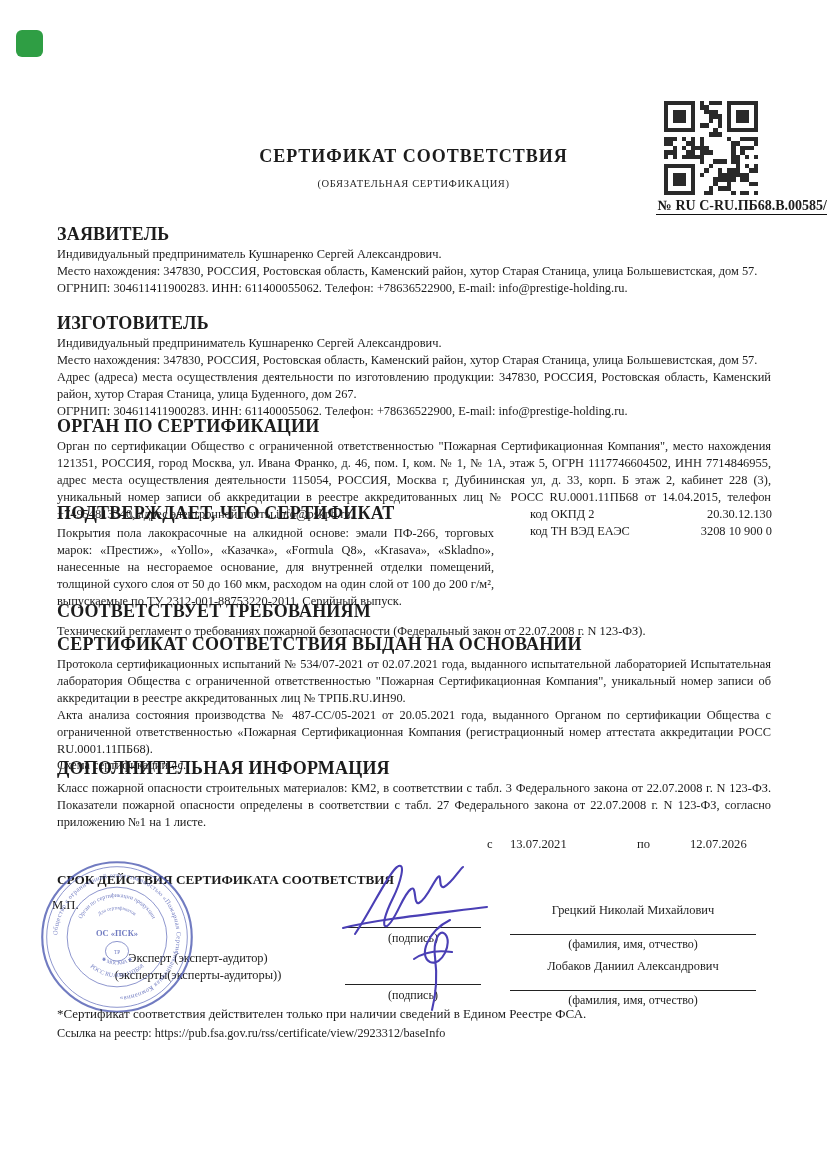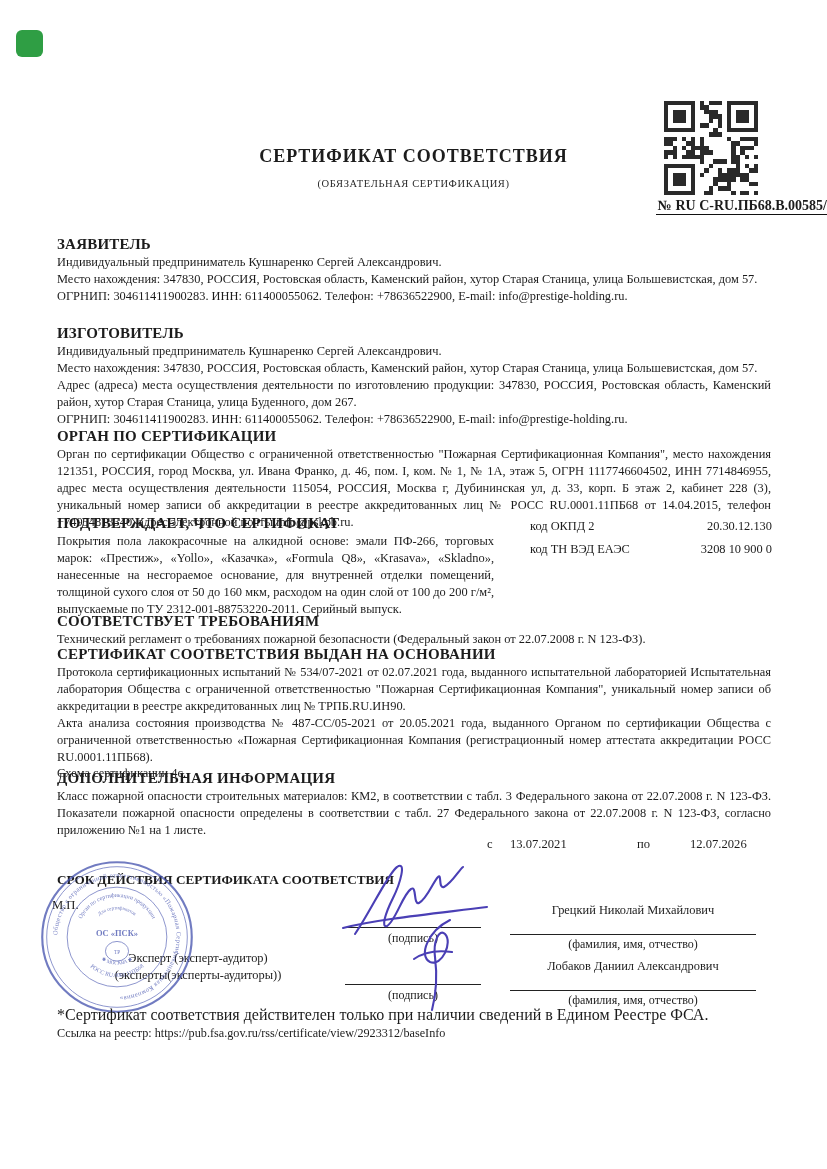--- a/index.html
+++ b/index.html
@@ -8,43 +8,43 @@
   .badge{position:absolute;left:16px;top:30px;width:27px;height:27px;border-radius:6px;}
   .qr{position:absolute;left:664px;top:101px;width:94px;height:94px;}
   .qr svg{width:100%;height:100%;shape-rendering:crispEdges;}
   .title{position:absolute;left:0;top:146px;width:827px;text-align:center;
          font-size:18px;font-weight:bold;letter-spacing:1px;}
   .subtitle{position:absolute;left:0;top:178px;width:827px;text-align:center;
             font-size:10.5px;letter-spacing:.6px;color:#2a2a2a;}
   .cnumber{position:absolute;left:16px;top:198px;width:827px;text-align:right;font-size:14px;font-weight:bold;}
   .cnumber span{border-bottom:1.6px solid #111;padding:0 2px 1px;}
   .sec{position:absolute;left:57px;width:714px;}
-  .sec h3{margin:12px 0 1px 0;font-size:15px;font-weight:bold;letter-spacing:.2px;}
+  .sec h3{margin:0 0 1px 0;font-size:18px;font-weight:bold;letter-spacing:.2px;}
   .body{font-size:12.4px;line-height:16.9px;text-align:justify;white-space:pre-line;}
   .prod-wrap{position:relative;}
   .prod-text{width:437px;}
   .codes{position:absolute;left:473px;top:4px;width:242px;font-size:12.4px;}
   .code-row{display:flex;text-align:right;}
   .code-row .val{margin-left:auto;}
-  .code-row + .code-row{margin-top:8px;}
+  .code-row + .code-row{margin-top:2px;}
   .validity-h{position:absolute;left:57px;top:836px;font-size:13.2px;font-weight:bold;margin-top:36px;}
   .vtxt{position:absolute;top:837px;font-size:12.6px;}
   .roles{position:absolute;left:62px;width:272px;text-align:center;font-size:12.4px;
          line-height:16.5px;white-space:pre-line;}
   .mp{position:absolute;left:52px;top:898px;font-size:12.6px;}
   .sigline{position:absolute;border-bottom:1.2px solid #222;}
   .sigcap{position:absolute;text-align:center;font-size:12px;}
   .namebox{position:absolute;left:510px;width:246px;text-align:center;font-size:12.4px;}
   .namebox .nm{border-bottom:1.2px solid #222;padding-bottom:16px;}
   .namebox .cap{font-size:12px;padding-top:2px;}
   .sig-svg{position:absolute;pointer-events:none;}
   .sig-svg path{fill:none;stroke:#4a3fb5;stroke-width:2.1;stroke-linecap:round;}
   .stamp{position:absolute;left:28px;top:848px;width:178px;height:178px;opacity:.76;}
   .stamp svg{width:100%;height:100%;}
-  .footer-note{position:absolute;left:57px;top:1006px;font-size:16px;}
+  .footer-note{position:absolute;left:57px;top:1006px;font-size:13px;}
   .footer-reg{position:absolute;left:57px;top:1026px;font-size:12.2px;}
 </style>
 </head>
 <body>
 
 <div class="page">
 
   <div class="badge" style="background: rgb(47, 158, 68);"></div>
 
   <div class="qr">

